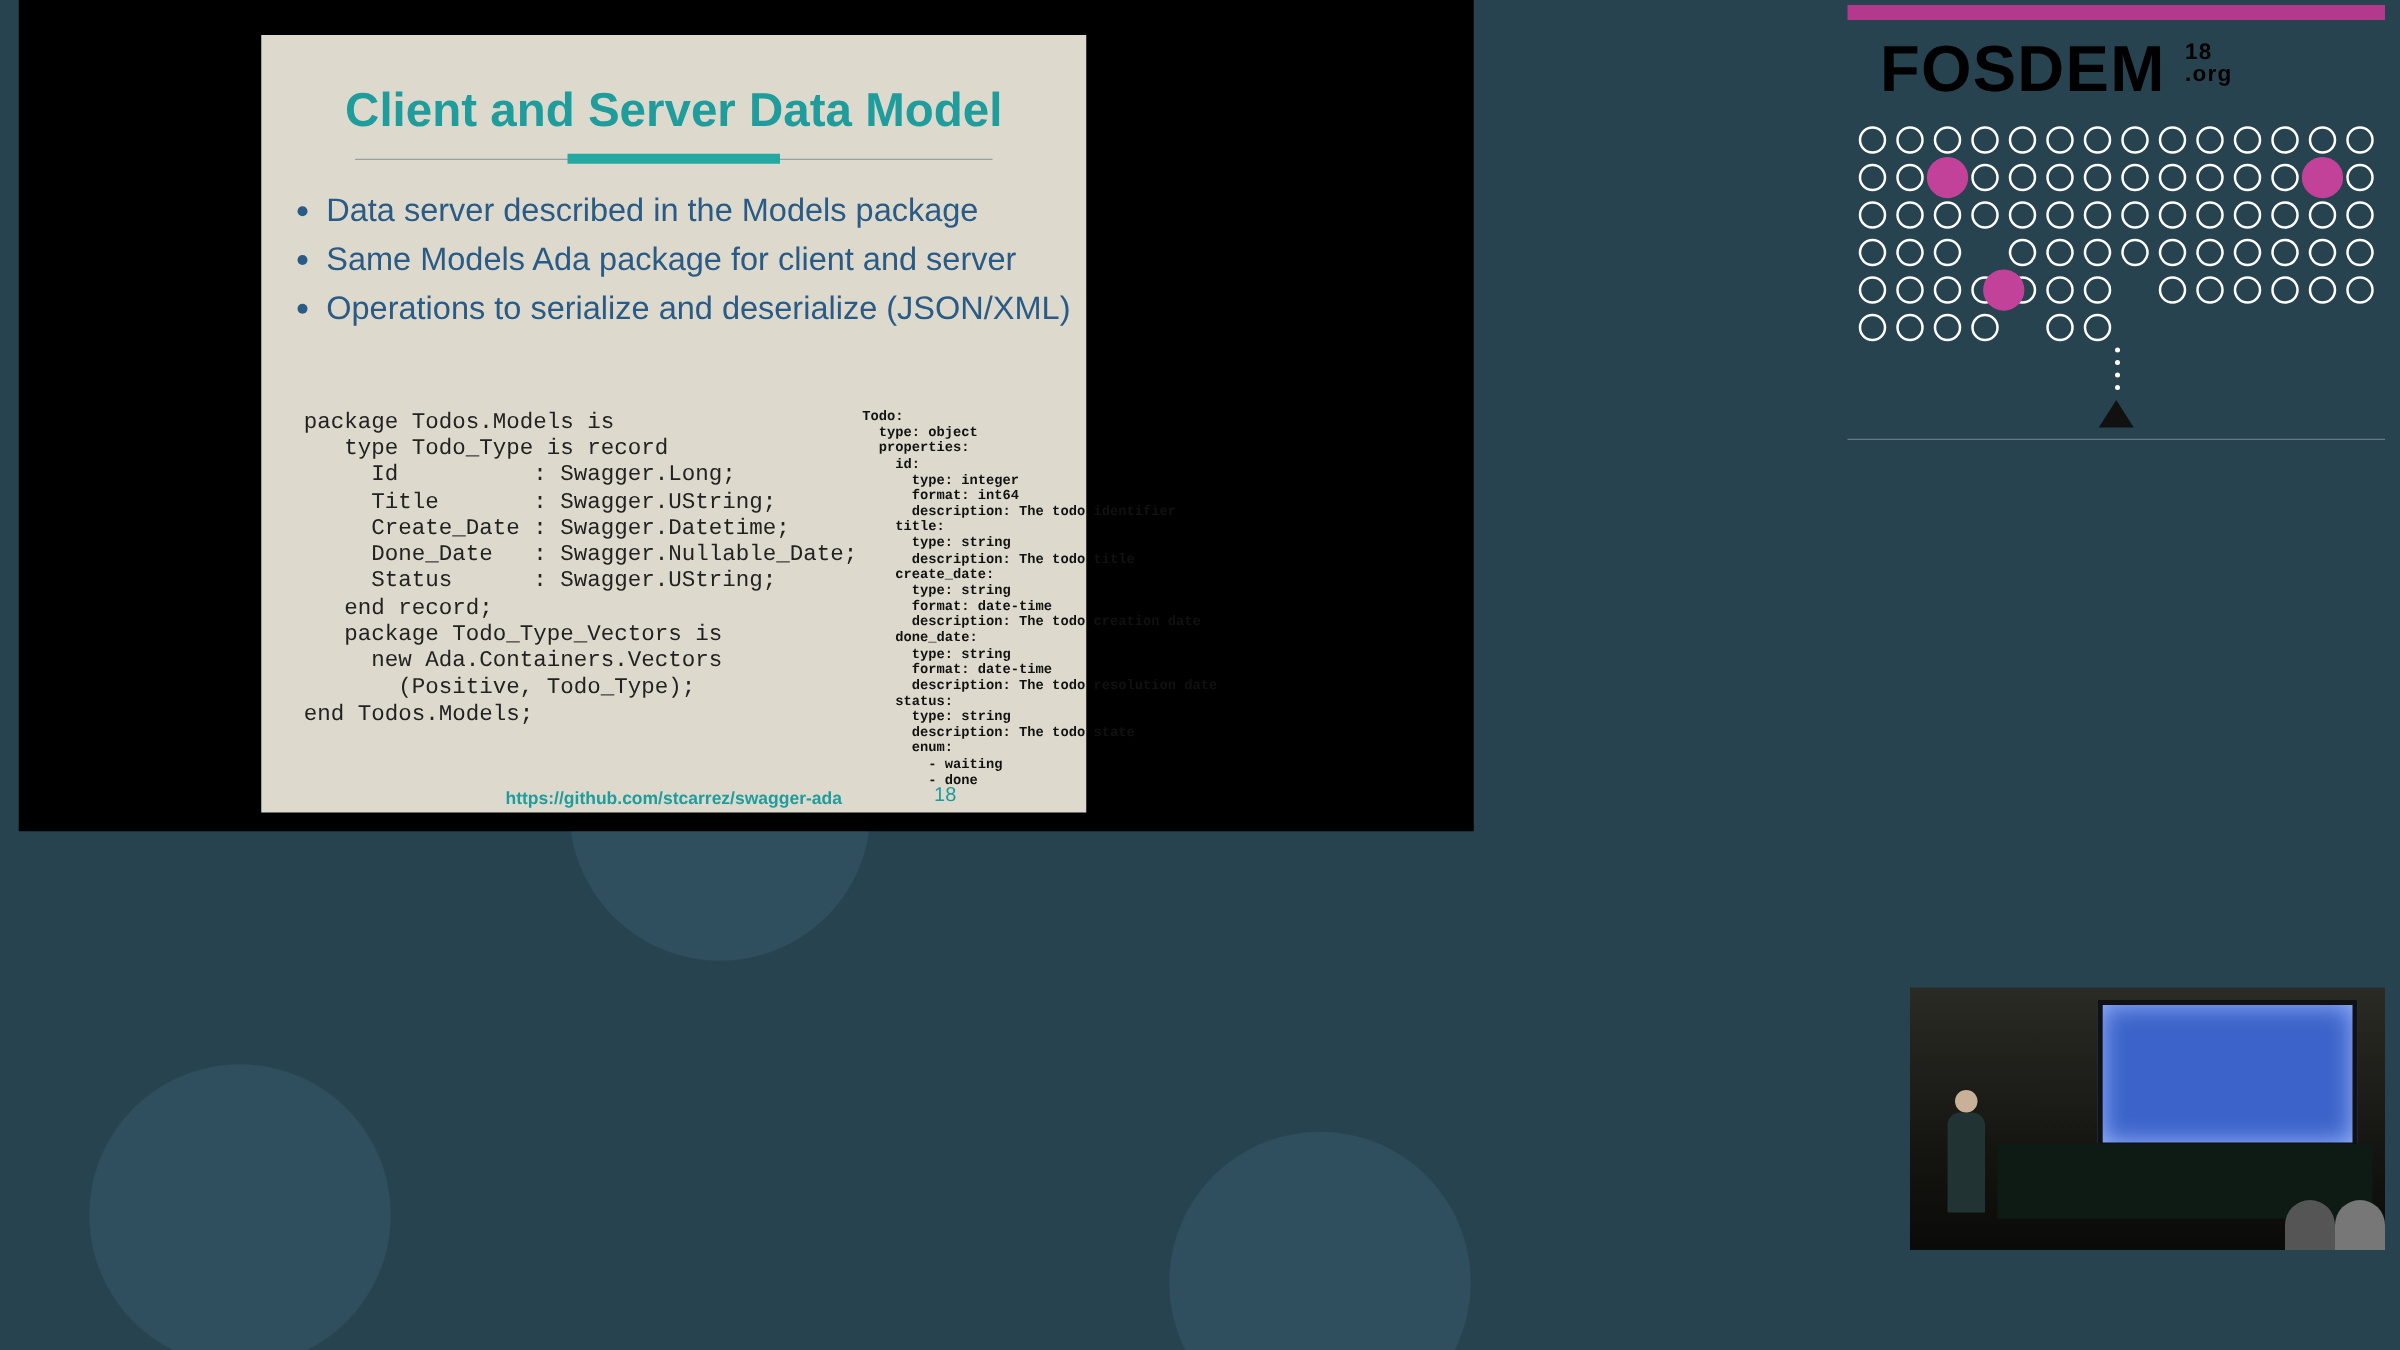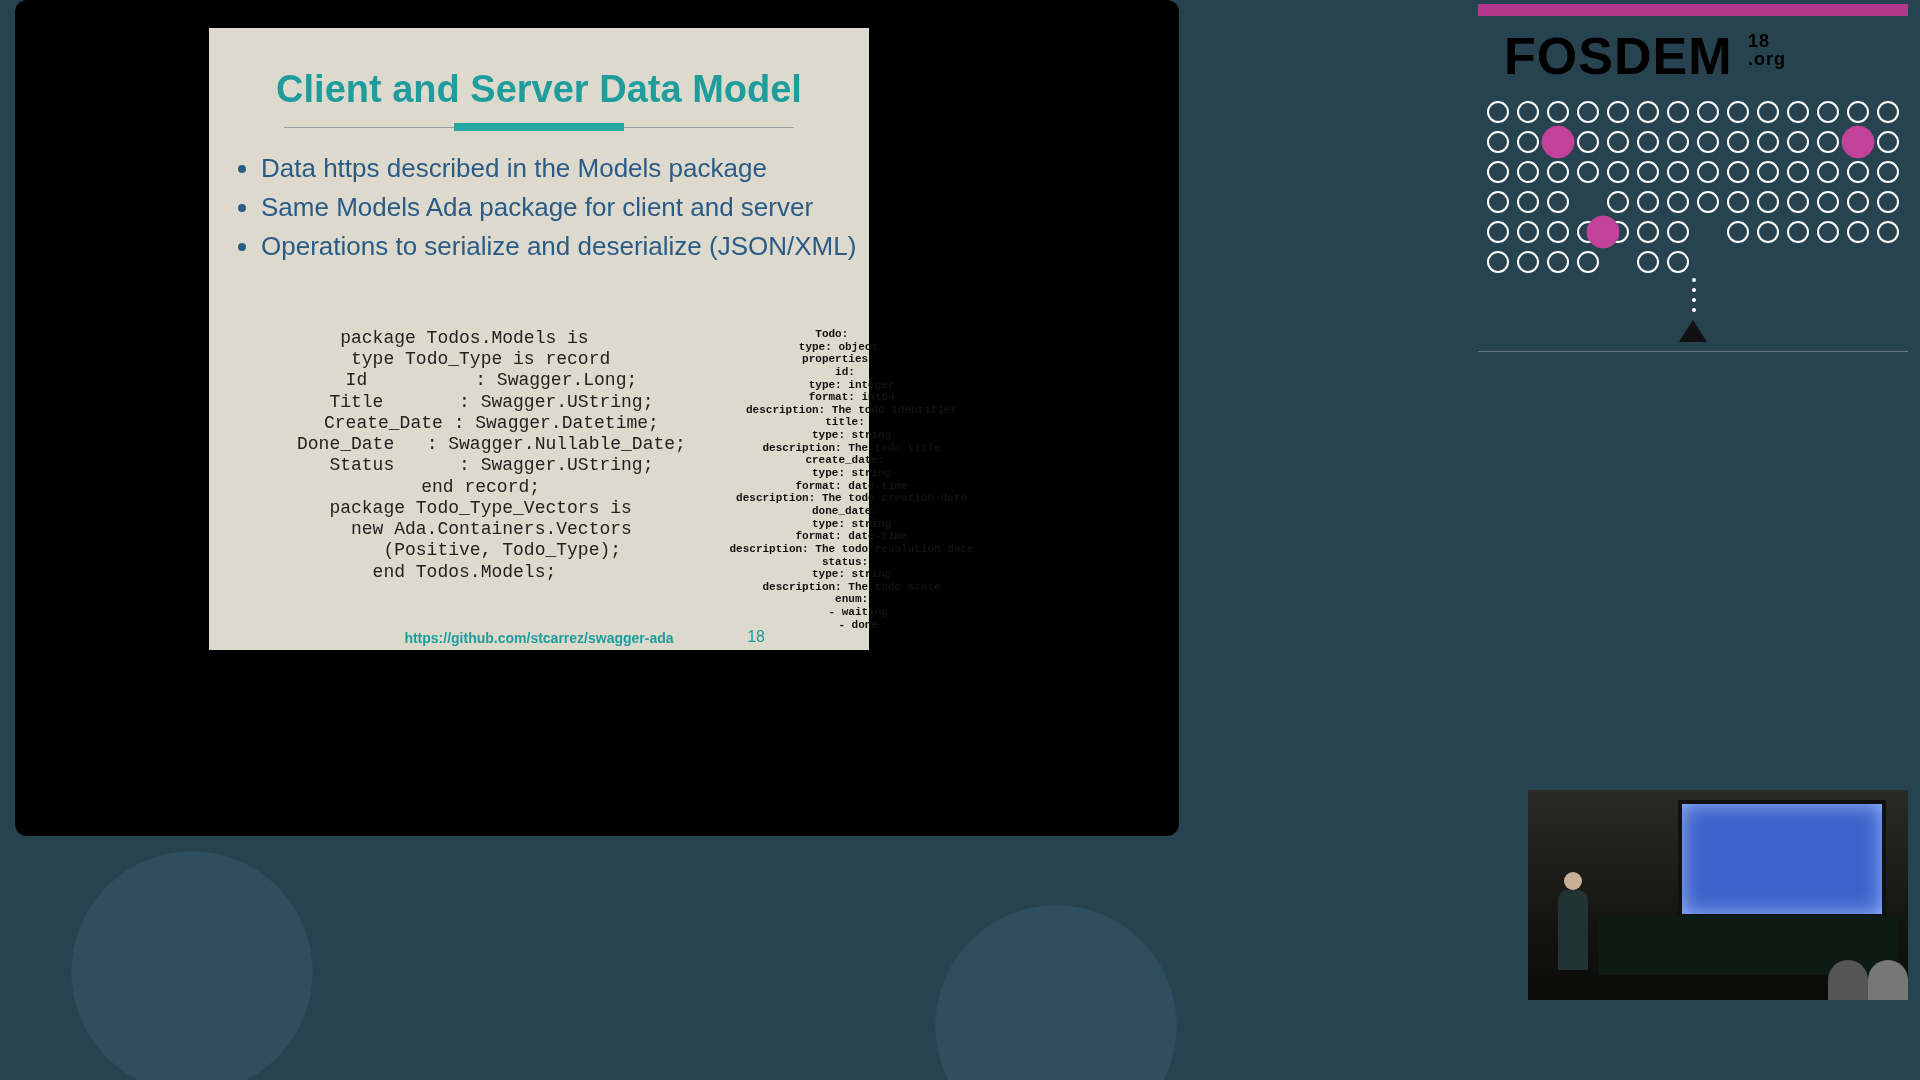--- a/index.html
+++ b/index.html
@@ -24,23 +24,22 @@
       linear-gradient(#284350,#284350);
   }
 
   
 
   .main-stage {
     position: absolute;
     left: 15px;
     top: 0;
     width: 1164px;
-    height: 836px;
+    height: 665px;
     background: #000;
-    border-radius: 12px;
   }
 
   .slide {
     position: absolute;
     left: 194px;
     top: 28px;
     width: 660px;
     height: 622px;
     background: #dddacd;
     color: #1b4a63;
@@ -84,21 +83,20 @@
   ul.bullets li { margin: 8px 0; }
   .mono { font-family: Liberation Sans, sans-serif; }
 
   .code-cols {
     position: absolute;
     left: 34px; right: 20px;
     top: 300px;
     bottom: 40px;
     display: flex;
     gap: 4px;
-    text-align: center;
   }
   .ada-col {
     flex: 0 0 395px;
     font-family: "Courier New", monospace;
     font-size: 18px;
     color: #222;
     white-space: pre;
     line-height: 1.18;
   }
   .yaml-col {
@@ -235,21 +233,21 @@
 <div class="main-stage">
   <div class="slide">
     <h1 class="slide-title">Client and Server Data Model</h1>
     <div class="rule-wrap">
       <div class="rule-thin"></div>
       <div class="rule-thick"></div>
     </div>
 
     <ul class="bullets">
       <li>
-        <span>Data https described in the </span><span class="mono">Models</span><span> package</span>
+        <span>Data server described in the </span><span class="mono">Models</span><span> package</span>
       </li>
       <li>
         <span>Same </span><span class="mono">Models</span><span>  Ada package for client and server</span>
       </li>
       <li>Operations to serialize and deserialize (JSON/XML)</li>
     </ul>
 
     <div class="code-cols">
       <div class="ada-col">package Todos.Models is
    type Todo_Type is record

